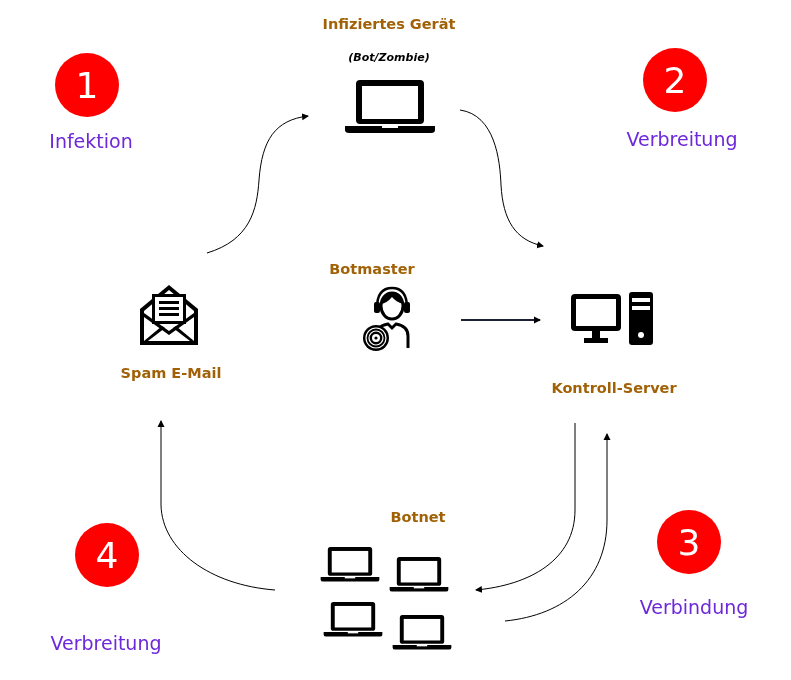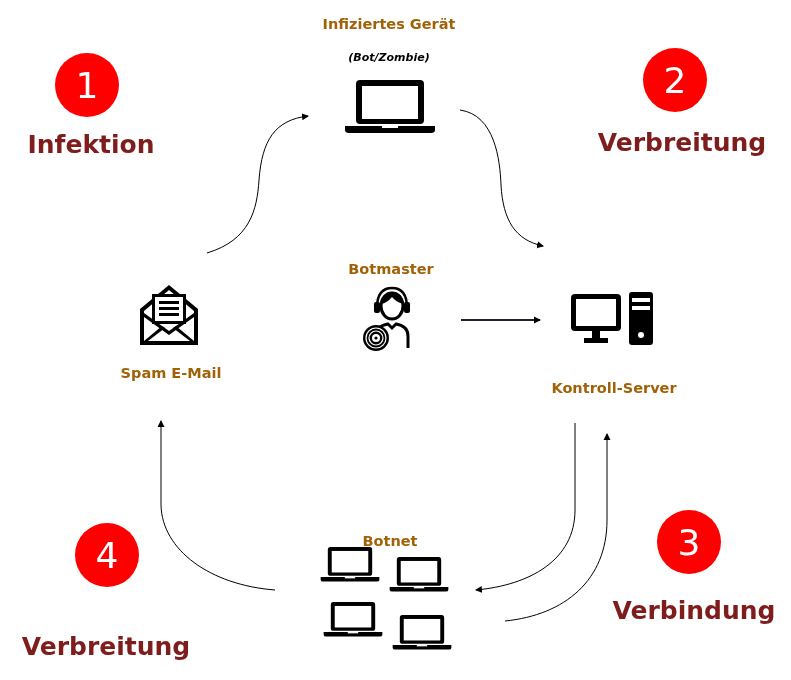--- a/index.html
+++ b/index.html
@@ -1,21 +1,21 @@
 <!DOCTYPE html>
 <html><head>
   <meta charset="utf-8">
   <style>
     html, body { margin: 0; padding: 0; background: #ffffff; }
     body { width: 791px; height: 680px; position: relative; overflow: hidden;
            font-family: "DejaVu Sans", "Liberation Sans", sans-serif; }
     .badge { position: absolute; width: 64px; height: 64px; border-radius: 50%;
              background: #ff0000; color: #ffffff; display: flex; align-items: center;
              justify-content: center; font-size: 36px; font-weight: normal; }
-    .step-label { position: absolute; color: #7f1d1d; font-weight: bold; font-size: 25px;
+    .step-label { position: absolute; color: #6d28d9; font-weight: normal; font-size: 19px;
                   white-space: nowrap; transform: translateX(-50%); }
     .node-label { position: absolute; color: #a16207; font-weight: bold; font-size: 14.5px;
                   white-space: nowrap; transform: translateX(-50%); }
     .sub-label { position: absolute; color: #000000; font-weight: bold; font-size: 11px;
                  white-space: nowrap; transform: translateX(-50%); }
     svg.arrows { position: absolute; left: 0; top: 0; }
     .icon { position: absolute; }
   </style>
 </head>
 <body>
@@ -68,21 +68,21 @@
   <rect x="17" y="14" width="28" height="24" fill="#fff"></rect>
   <rect x="21" y="18" width="20" height="3" fill="#000"></rect>
   <rect x="21" y="24" width="20" height="3" fill="#000"></rect>
   <rect x="21" y="30" width="20" height="3" fill="#000"></rect>
   <path d="M6,30 L31,48 L56,30 V34 L31,52 L6,34 Z" fill="#000"></path>
   <path d="M6,58 L24,43 L27,45 L10,58 Z" fill="#000"></path>
   <path d="M56,58 L38,43 L35,45 L52,58 Z" fill="#000"></path>
 </svg>
 <div class="node-label" style="left:171px;top:365px;">Spam E-Mail</div>
 
-<div class="node-label" style="left:391px;top:261px;">Botmaster</div>
+<div class="node-label" style="left:372px;top:261px;">Botmaster</div>
 <svg class="icon" style="left:362px;top:284px;" width="62" height="68" viewBox="0 0 62 68">
 
   <path d="M14,64 V52 Q14,42 26,40 L30,44 L34,40 Q46,42 46,52 V64" fill="#fff" stroke="#000" stroke-width="3"></path>
 
   <ellipse cx="30" cy="22" rx="11" ry="13" fill="#fff" stroke="#000" stroke-width="3"></ellipse>
 
   <path d="M19,20 Q20,8 30,8 Q41,8 41,20 Q34,18 30,13 Q25,19 19,20 Z" fill="#000"></path>
 
   <path d="M15,24 Q15,4 30,4 Q45,4 45,24" fill="none" stroke="#000" stroke-width="2.5"></path>
   <rect x="12" y="18" width="6" height="11" rx="2" fill="#000"></rect>
@@ -100,21 +100,21 @@
   <rect x="7" y="8" width="40" height="27" fill="#fff"></rect>
   <rect x="23" y="40" width="8" height="8" fill="#000"></rect>
   <rect x="15" y="47" width="24" height="5" fill="#000"></rect>
   <rect x="60" y="1" width="24" height="53" rx="3" fill="#000"></rect>
   <rect x="63" y="7" width="18" height="4" fill="#fff"></rect>
   <rect x="63" y="15" width="18" height="4" fill="#fff"></rect>
   <circle cx="72" cy="44" r="3" fill="#fff"></circle>
 </svg>
 <div class="node-label" style="left:614px;top:380px;text-align:right;">Kontroll-Server</div>
 
-<div class="node-label" style="left:390px;top:509px;margin-top:24px;">Botnet</div>
+<div class="node-label" style="left:418px;top:509px;">Botnet</div>
 <div class="icon" style="left:318px;top:544px;width:150px;height:110px;">
   <svg class="icon" style="left:2px;top:0px;" width="60" height="40" viewBox="0 0 92 58">
     <rect x="12" y="3" width="68" height="44" rx="4" fill="#000"></rect>
     <rect x="18" y="9" width="56" height="33" fill="#fff"></rect>
     <path d="M1,49 H91 V53 Q91,56 87,56 H5 Q1,56 1,53 Z" fill="#000"></path>
     <rect x="38" y="49" width="16" height="2" fill="#fff"></rect>
   </svg>
   <svg class="icon" style="left:71px;top:10px;" width="60" height="40" viewBox="0 0 92 58">
     <rect x="12" y="3" width="68" height="44" rx="4" fill="#000"></rect>
     <rect x="18" y="9" width="56" height="33" fill="#fff"></rect>

